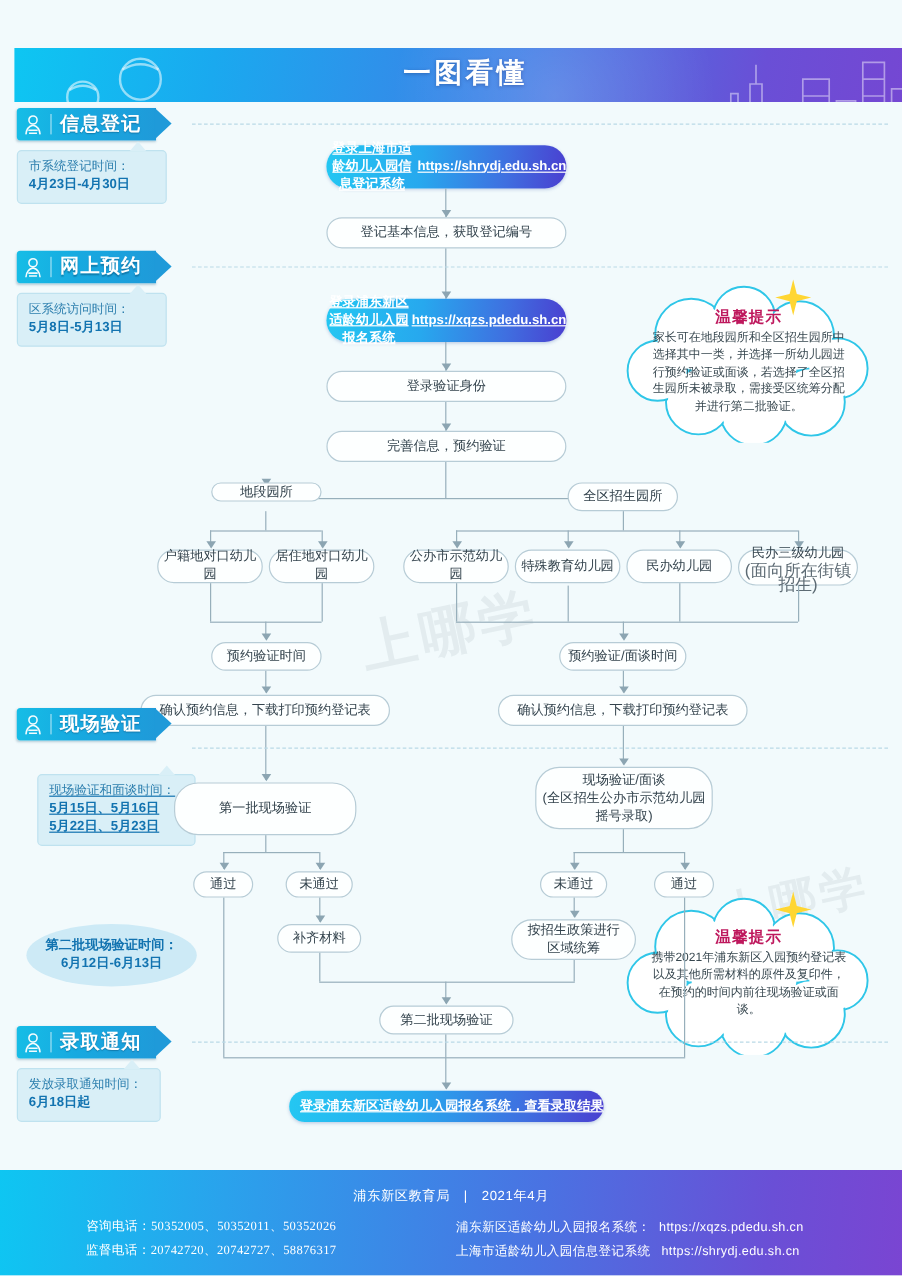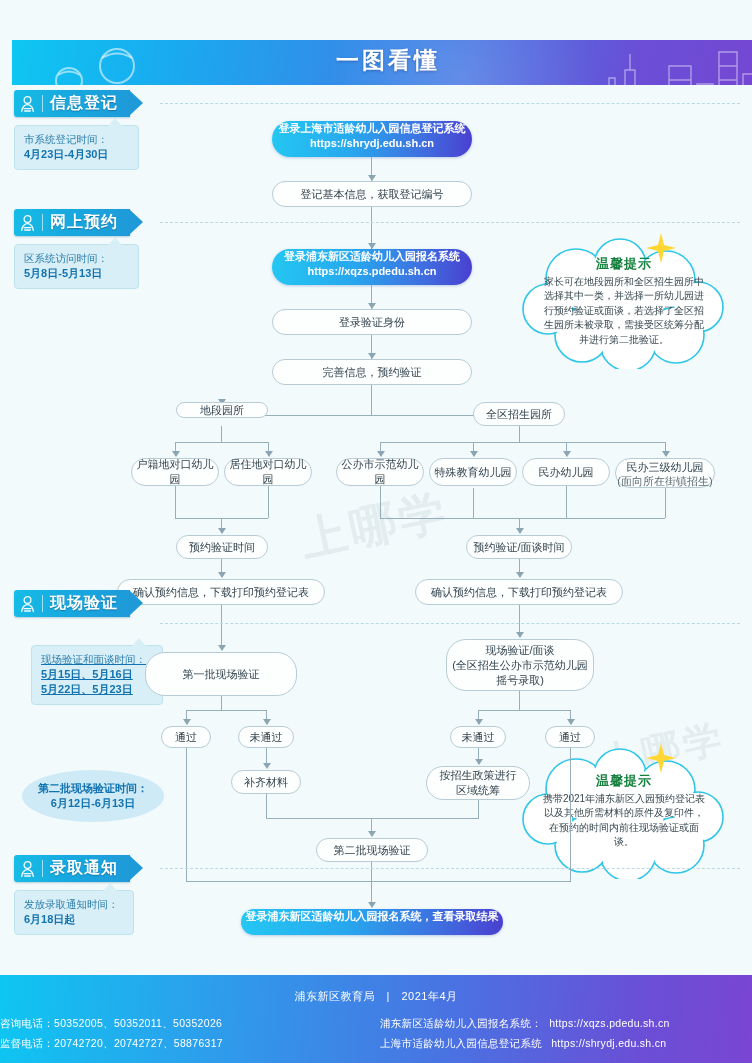--- a/index.html
+++ b/index.html
@@ -50,49 +50,49 @@
     border-left:7px solid transparent;border-right:7px solid transparent;border-bottom:8px solid #d9eff7;}
   .callout .small{font-size:10.5px;font-weight:normal;color:#2d7fae;}
   .callout-oval{position:absolute;background:#cdeaf6;border-radius:50%;
     display:flex;flex-direction:column;align-items:center;justify-content:center;
     color:#1273b0;font-size:11px;line-height:15px;font-weight:bold;text-align:center;}
 
   
   .node{position:absolute;box-sizing:border-box;background:#fdffff;border:1px solid #b7ccd6;
     border-radius:20px;display:flex;flex-direction:column;align-items:center;justify-content:center;
     color:#33434d;font-size:11px;line-height:15px;text-align:center;}
-  .node .sub{font-size:11px;color:#5d6b74;line-height:12px;}
+  .node .sub{font-size:14px;color:#5d6b74;line-height:12px;}
   .gnode{position:absolute;box-sizing:border-box;border-radius:18px;
     background:linear-gradient(95deg,#24c7f2 0%,#27a8ee 40%,#3f6fe0 75%,#4a3fd0 100%);
-    display:flex;flex-direction:column;align-items:center;justify-content:flex-start;
+    display:flex;flex-direction:row;align-items:center;justify-content:flex-end;
     color:#fff;font-size:11px;line-height:15px;text-align:center;font-weight:bold;
-    box-shadow:0 1px 3px rgba(40,80,160,.28);}
+    box-shadow:0 1px 3px rgba(40,80,160,.28);text-decoration:underline;}
 
   
   .ln{position:absolute;background:#97afbb;}
   .vl{width:1px;}
   .hl{height:1px;}
   .arw{position:absolute;width:0;height:0;border-left:4px solid transparent;
     border-right:4px solid transparent;border-top:6px solid #8ca5b2;}
 
   
   .cloud{position:absolute;}
   .cloud .ctxt{position:absolute;left:0;top:0;width:100%;height:100%;
     display:flex;flex-direction:column;align-items:center;justify-content:center;
     text-align:center;color:#37474f;font-size:10px;line-height:14.5px;padding:0 26px;box-sizing:border-box;}
-  .cloud .ctitle{font-size:13px;font-weight:bold;color:#15803d;margin-bottom:3px;letter-spacing:1px;}
+  .cloud .ctitle{font-size:13px;font-weight:bold;color:#be185d;margin-bottom:3px;letter-spacing:1px;}
   .spark{position:absolute;}
 
   
   .footer{position:absolute;left:0;top:975px;width:752px;height:88px;
     background:linear-gradient(95deg,#0ec6f2 0%,#2aa2ec 25%,#4a72e2 60%,#6a4fd6 85%,#7a45d2 100%);
     color:#fff;}
   .f-top{position:absolute;left:0;top:14px;width:752px;text-align:center;font-size:11px;letter-spacing:.5px;}
   .f-cols{position:absolute;left:0;top:38px;width:752px;display:flex;}
-  .f-left{width:370px;text-align:left;padding-right:18px;box-sizing:border-box;}
+  .f-left{width:370px;text-align:center;padding-right:18px;box-sizing:border-box;font-family:Liberation Serif, serif;}
   .f-right{width:382px;text-align:left;padding-left:10px;box-sizing:border-box;}
   .f-line{font-size:10.5px;line-height:20px;letter-spacing:.3px;}
 </style>
 </head>
 <body>
 
 <div id="page">
 
   <div class="header">
     <div class="hdr-glow"></div>

